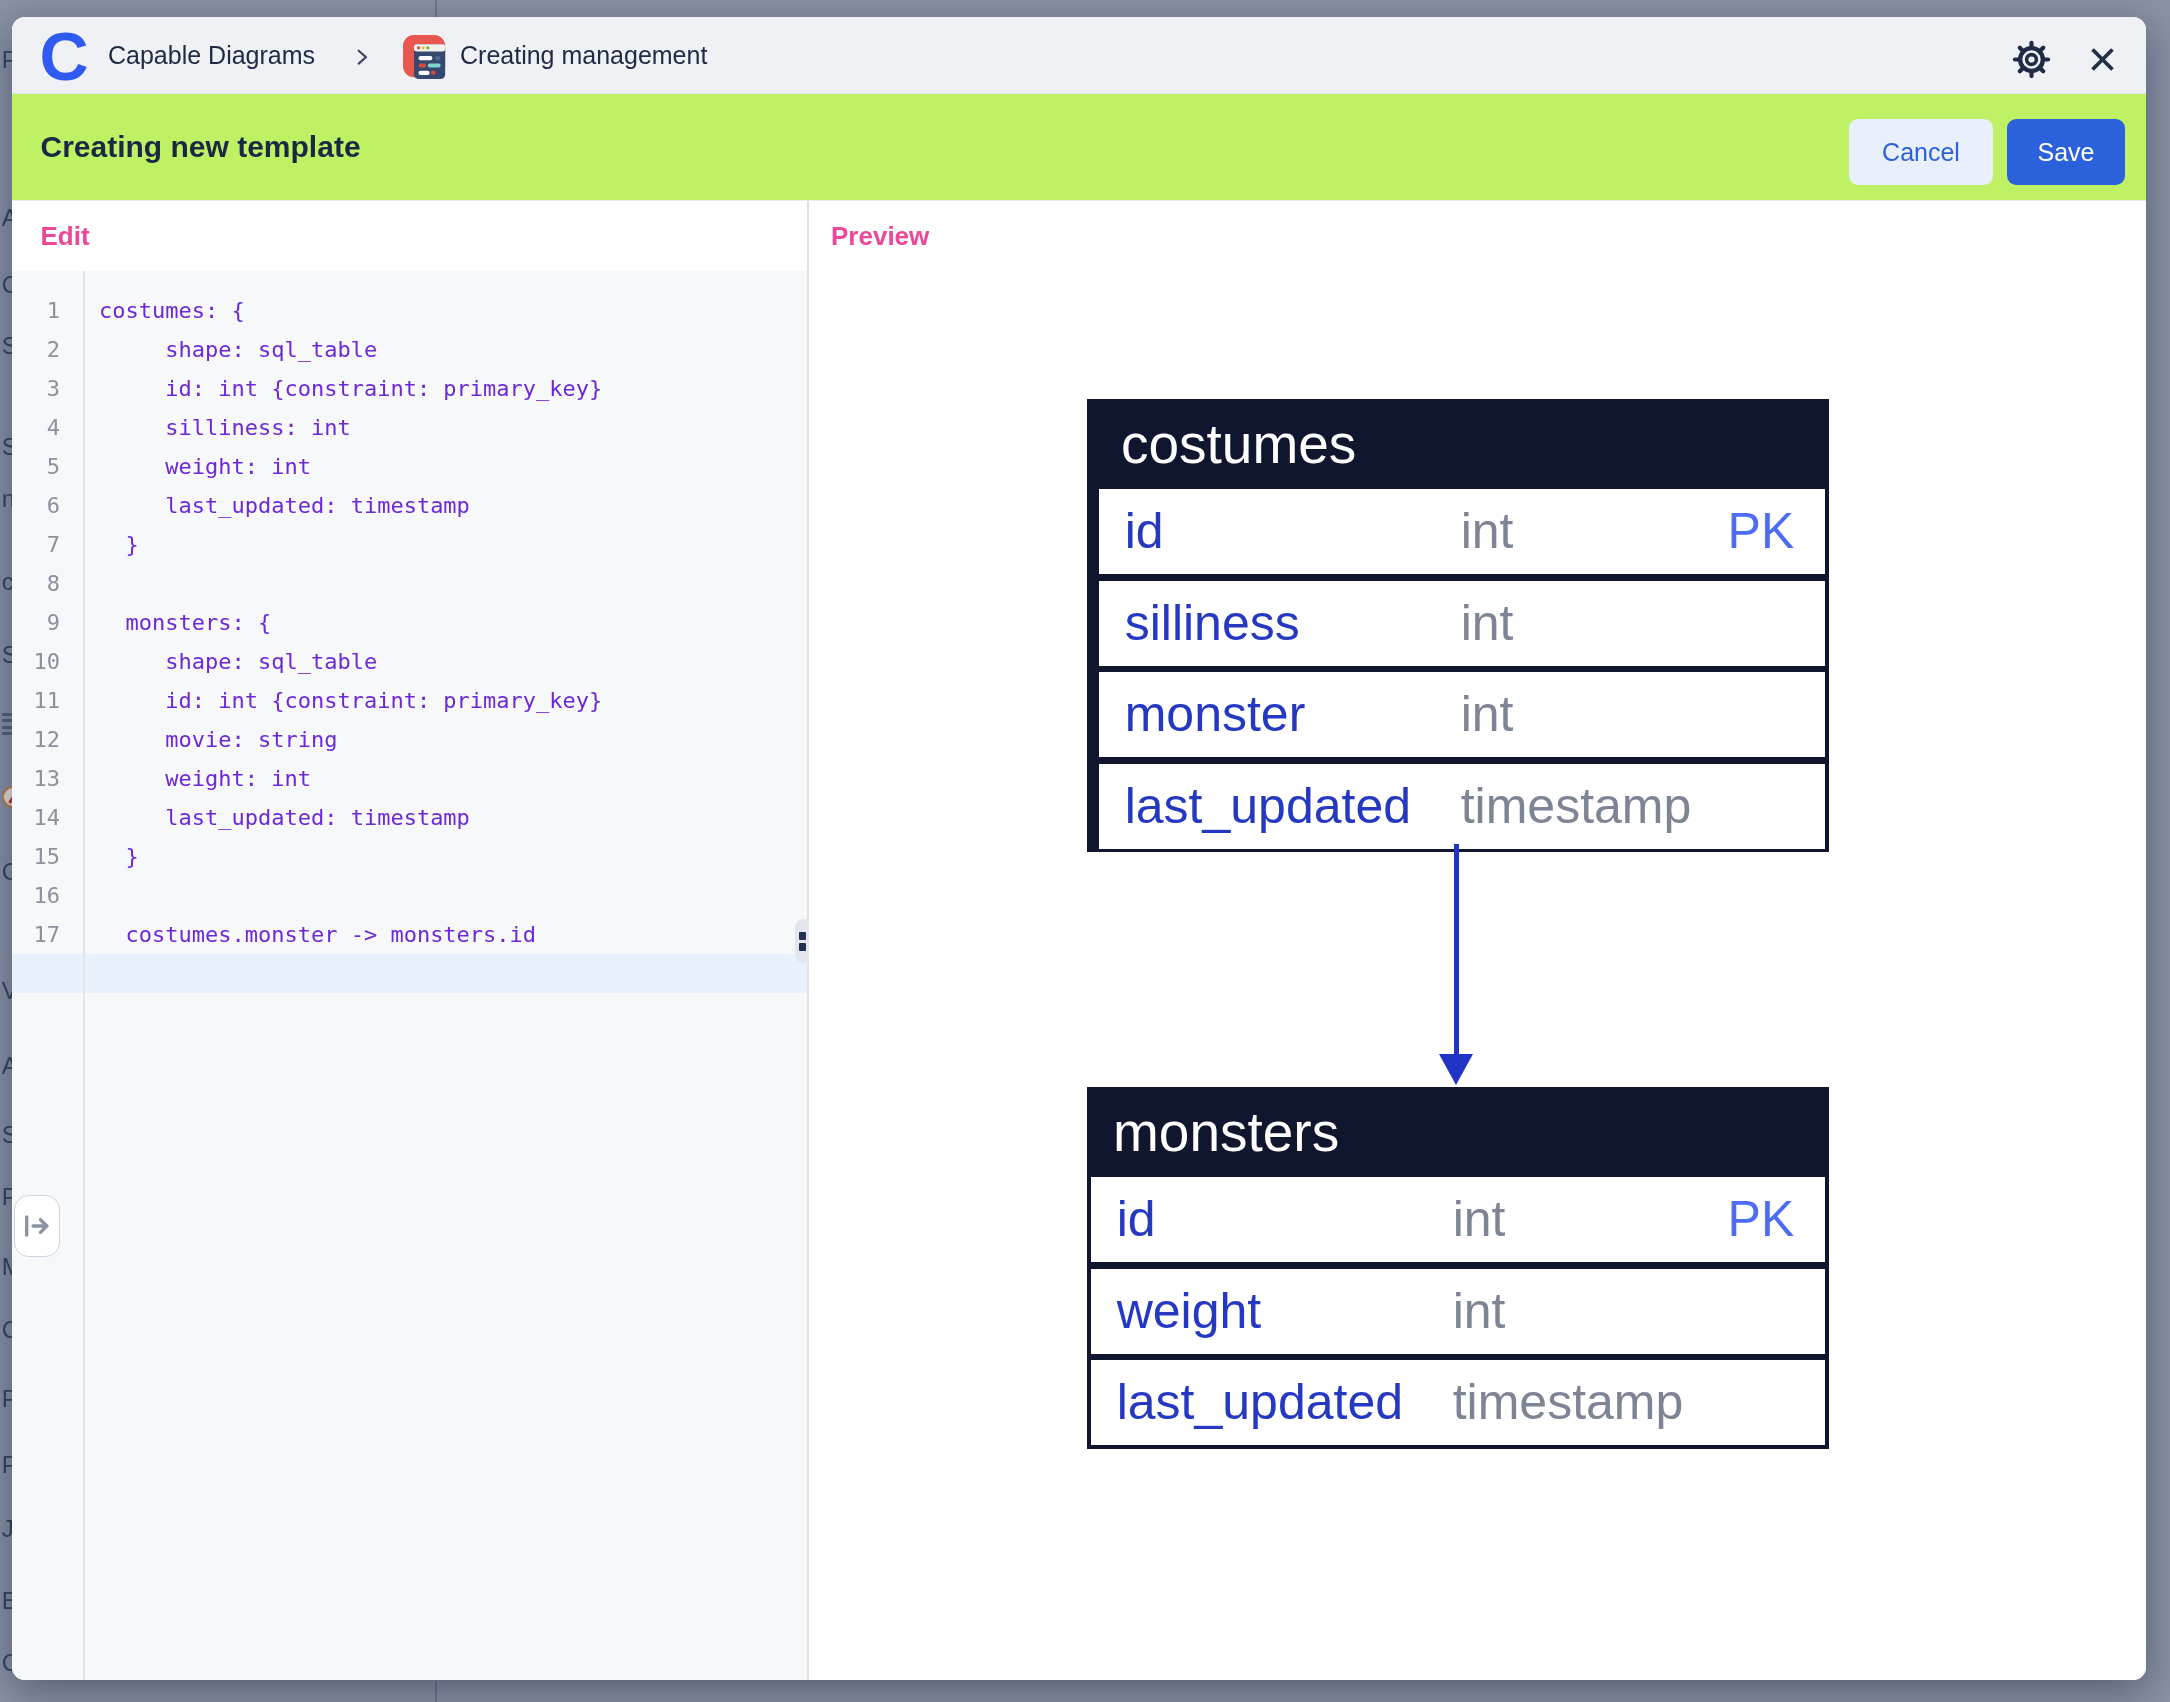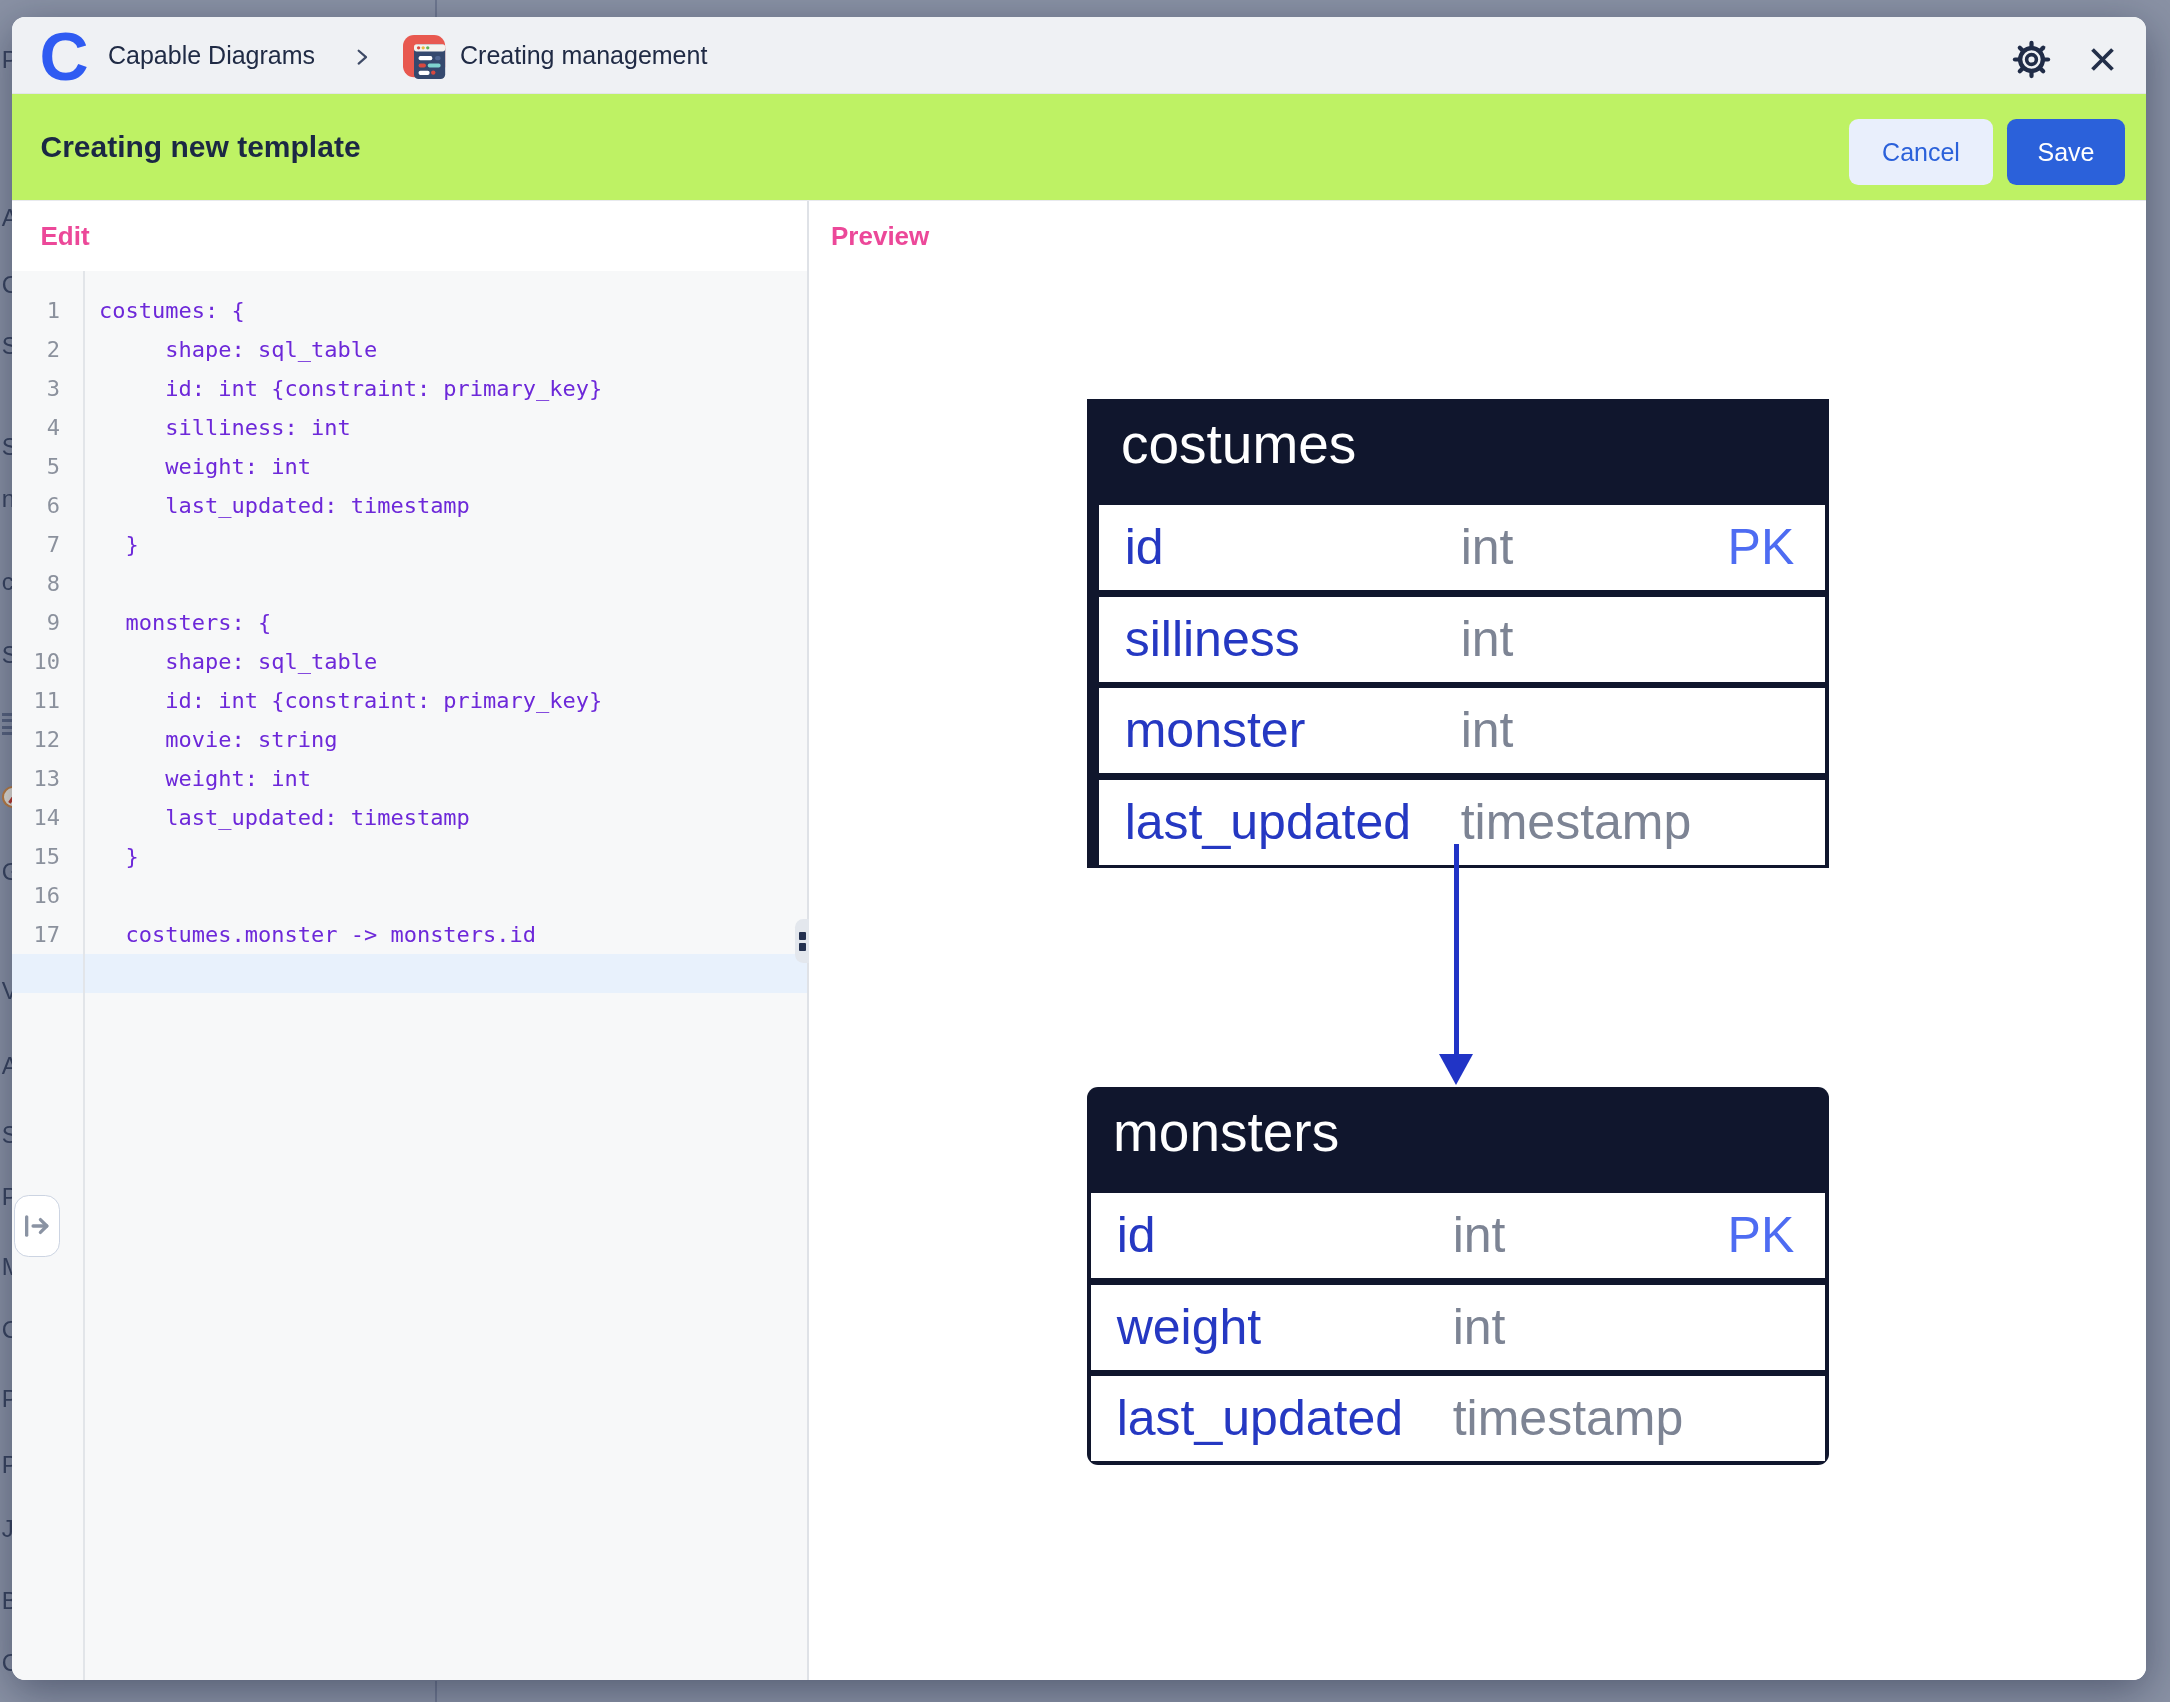--- a/index.html
+++ b/index.html
@@ -119,26 +119,26 @@
     background:#e3e7ed; border-radius:8.3px; cursor:col-resize;
     display:grid; grid-template-columns:7.3px 7.3px; grid-gap:3.7px;
     align-content:center; justify-content:center;
   }
   .drag-pill i { width:7.3px; height:7.3px; background:#243150; border-radius:0.9px; }
 
   
   .previewpane { position:absolute; left:797px; top:254px; width:1337px; height:1409px; background:#fff; }
   .sqltable { position:absolute; left:278px; width:742px; background:var(--tbl-dark,#10162d); }
   .sqltable.t0 { top:128px;padding-left:8px; }
-  .sqltable.t1 { top:816px;border-radius:11px; }
+  .sqltable.t1 { top:816px; }
   .sqlhead {
     height:90px; line-height:90px; padding-left:26px;
     color:#fff; font-size:55px;
   }
-  .sqlrows { padding:0 3.7px 3.7px 3.7px;margin-top:16px; }
+  .sqlrows { padding:0 3.7px 3.7px 3.7px; }
   .sqlrow { position:relative; height:85px; background:#fff; margin-bottom:6.4px; }
   .sqlrow:last-child { margin-bottom:0;text-decoration:underline; }
   .sqlrow span { position:absolute; top:0; line-height:85px; font-size:50px; }
   .sqlrow .f { left:26px; color:var(--field-blue,#2538c2); }
   .sqlrow .t { left:362px; color:var(--type-gray,#7d8494); }
   .sqlrow .k { right:31px; color:var(--pk-blue,#4e6cf2); }
   .arrow-line { position:absolute; left:645px; top:573px; width:4.6px; height:212px; background:var(--arrow-blue,#2134c6); }
   .arrow-head {
     position:absolute; left:630px; top:783px; width:0; height:0;
     border-left:17.4px solid transparent; border-right:17.4px solid transparent;

